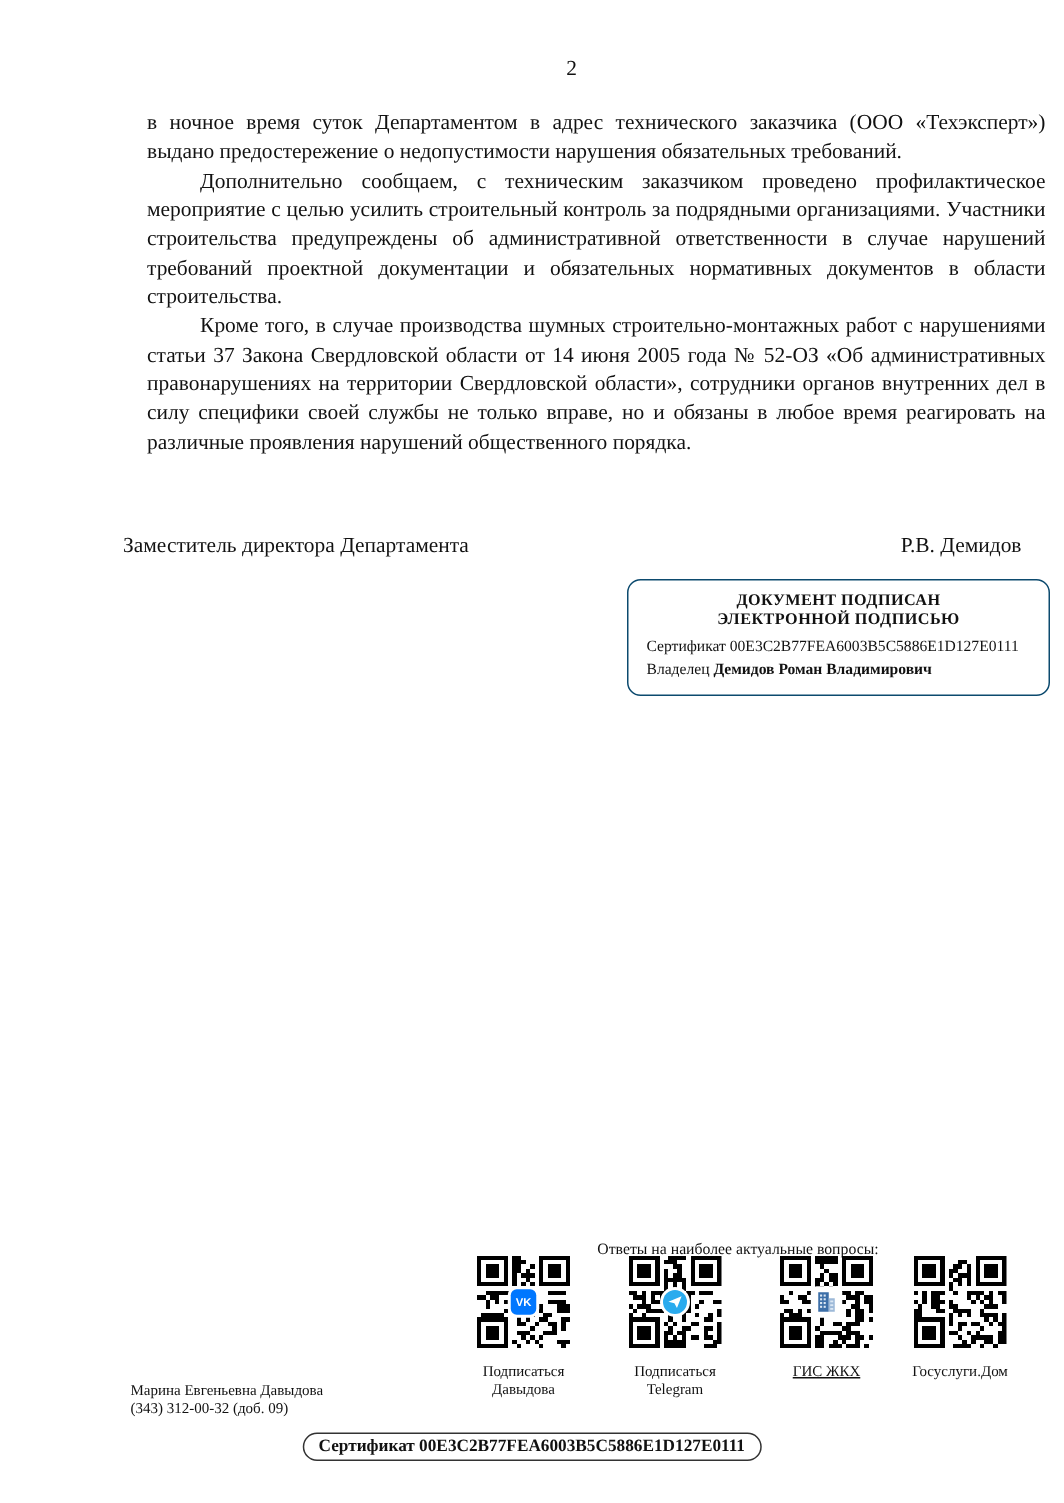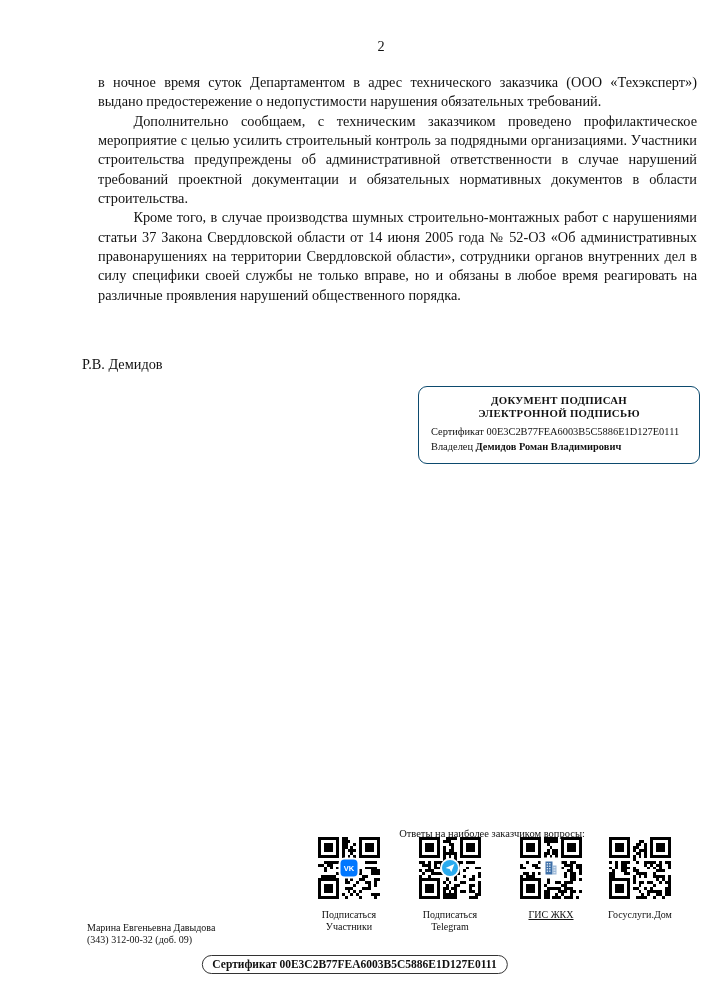--- a/index.html
+++ b/index.html
@@ -98,33 +98,34 @@
 
   <div class="page-number">2</div>
 
   <div class="body-text">
     <p>в ночное время суток Департаментом в адрес технического заказчика (ООО «Техэксперт») выдано предостережение о недопустимости нарушения обязательных требований.</p>
     <p class="indent">Дополнительно сообщаем, с техническим заказчиком проведено профилактическое мероприятие с целью усилить строительный контроль за подрядными организациями. Участники строительства предупреждены об административной ответственности в случае нарушений требований проектной документации и обязательных нормативных документов в области строительства.</p>
     <p class="indent">Кроме того, в случае производства шумных строительно-монтажных работ с нарушениями статьи 37 Закона Свердловской области от 14 июня 2005 года № 52-ОЗ «Об административных правонарушениях на территории Свердловской области», сотрудники органов внутренних дел в силу специфики своей службы не только вправе, но и обязаны в любое время реагировать на различные проявления нарушений общественного порядка.</p>
   </div>
 
   <div class="sig-row">
+    <span>Заместитель директора Департамента</span>
     <span>Р.В. Демидов</span>
   </div>
 
   <div class="stamp">
     <div class="stamp-title">
       <div>ДОКУМЕНТ ПОДПИСАН</div>
       <div>ЭЛЕКТРОННОЙ ПОДПИСЬЮ</div>
     </div>
     <div class="stamp-line"><span>Сертификат</span> <span>00E3C2B77FEA6003B5C5886E1D127E0111</span></div>
     <div class="stamp-line"><span>Владелец</span> <b>Демидов Роман Владимирович</b></div>
   </div>
 
-  <div class="qr-caption">Ответы на наиболее заказчиком вопросы:</div>
+  <div class="qr-caption">Ответы на наиболее актуальные вопросы:</div>
 
   <div class="qr-item" style="left:294px;">
     <div class="qr-code">
         <svg class="qr" viewBox="0 0 21 21" width="62" height="62" shape-rendering="crispEdges" fill="#000">
           <rect x="0" y="0" width="1" height="1"></rect>
           <rect x="1" y="0" width="1" height="1"></rect>
           <rect x="2" y="0" width="1" height="1"></rect>
           <rect x="3" y="0" width="1" height="1"></rect>
           <rect x="4" y="0" width="1" height="1"></rect>
           <rect x="5" y="0" width="1" height="1"></rect>
@@ -323,21 +324,21 @@
           <rect x="9" y="20" width="1" height="1"></rect>
           <rect x="14" y="20" width="1" height="1"></rect>
           <rect x="19" y="20" width="1" height="1"></rect>
         </svg>
       <div class="qr-badge vk" style="background: rgb(0, 119, 255);">
           <span>VK</span>
         </div>
     </div>
     <div class="qr-label">
       <div>Подписаться</div>
-      <div>Участники</div>
+      <div>Давыдова</div>
     </div>
   </div>
 
   <div class="qr-item" style="left:395px;">
     <div class="qr-code">
         <svg class="qr" viewBox="0 0 21 21" width="62" height="62" shape-rendering="crispEdges" fill="#000">
           <rect x="0" y="0" width="1" height="1"></rect>
           <rect x="1" y="0" width="1" height="1"></rect>
           <rect x="2" y="0" width="1" height="1"></rect>
           <rect x="3" y="0" width="1" height="1"></rect>

